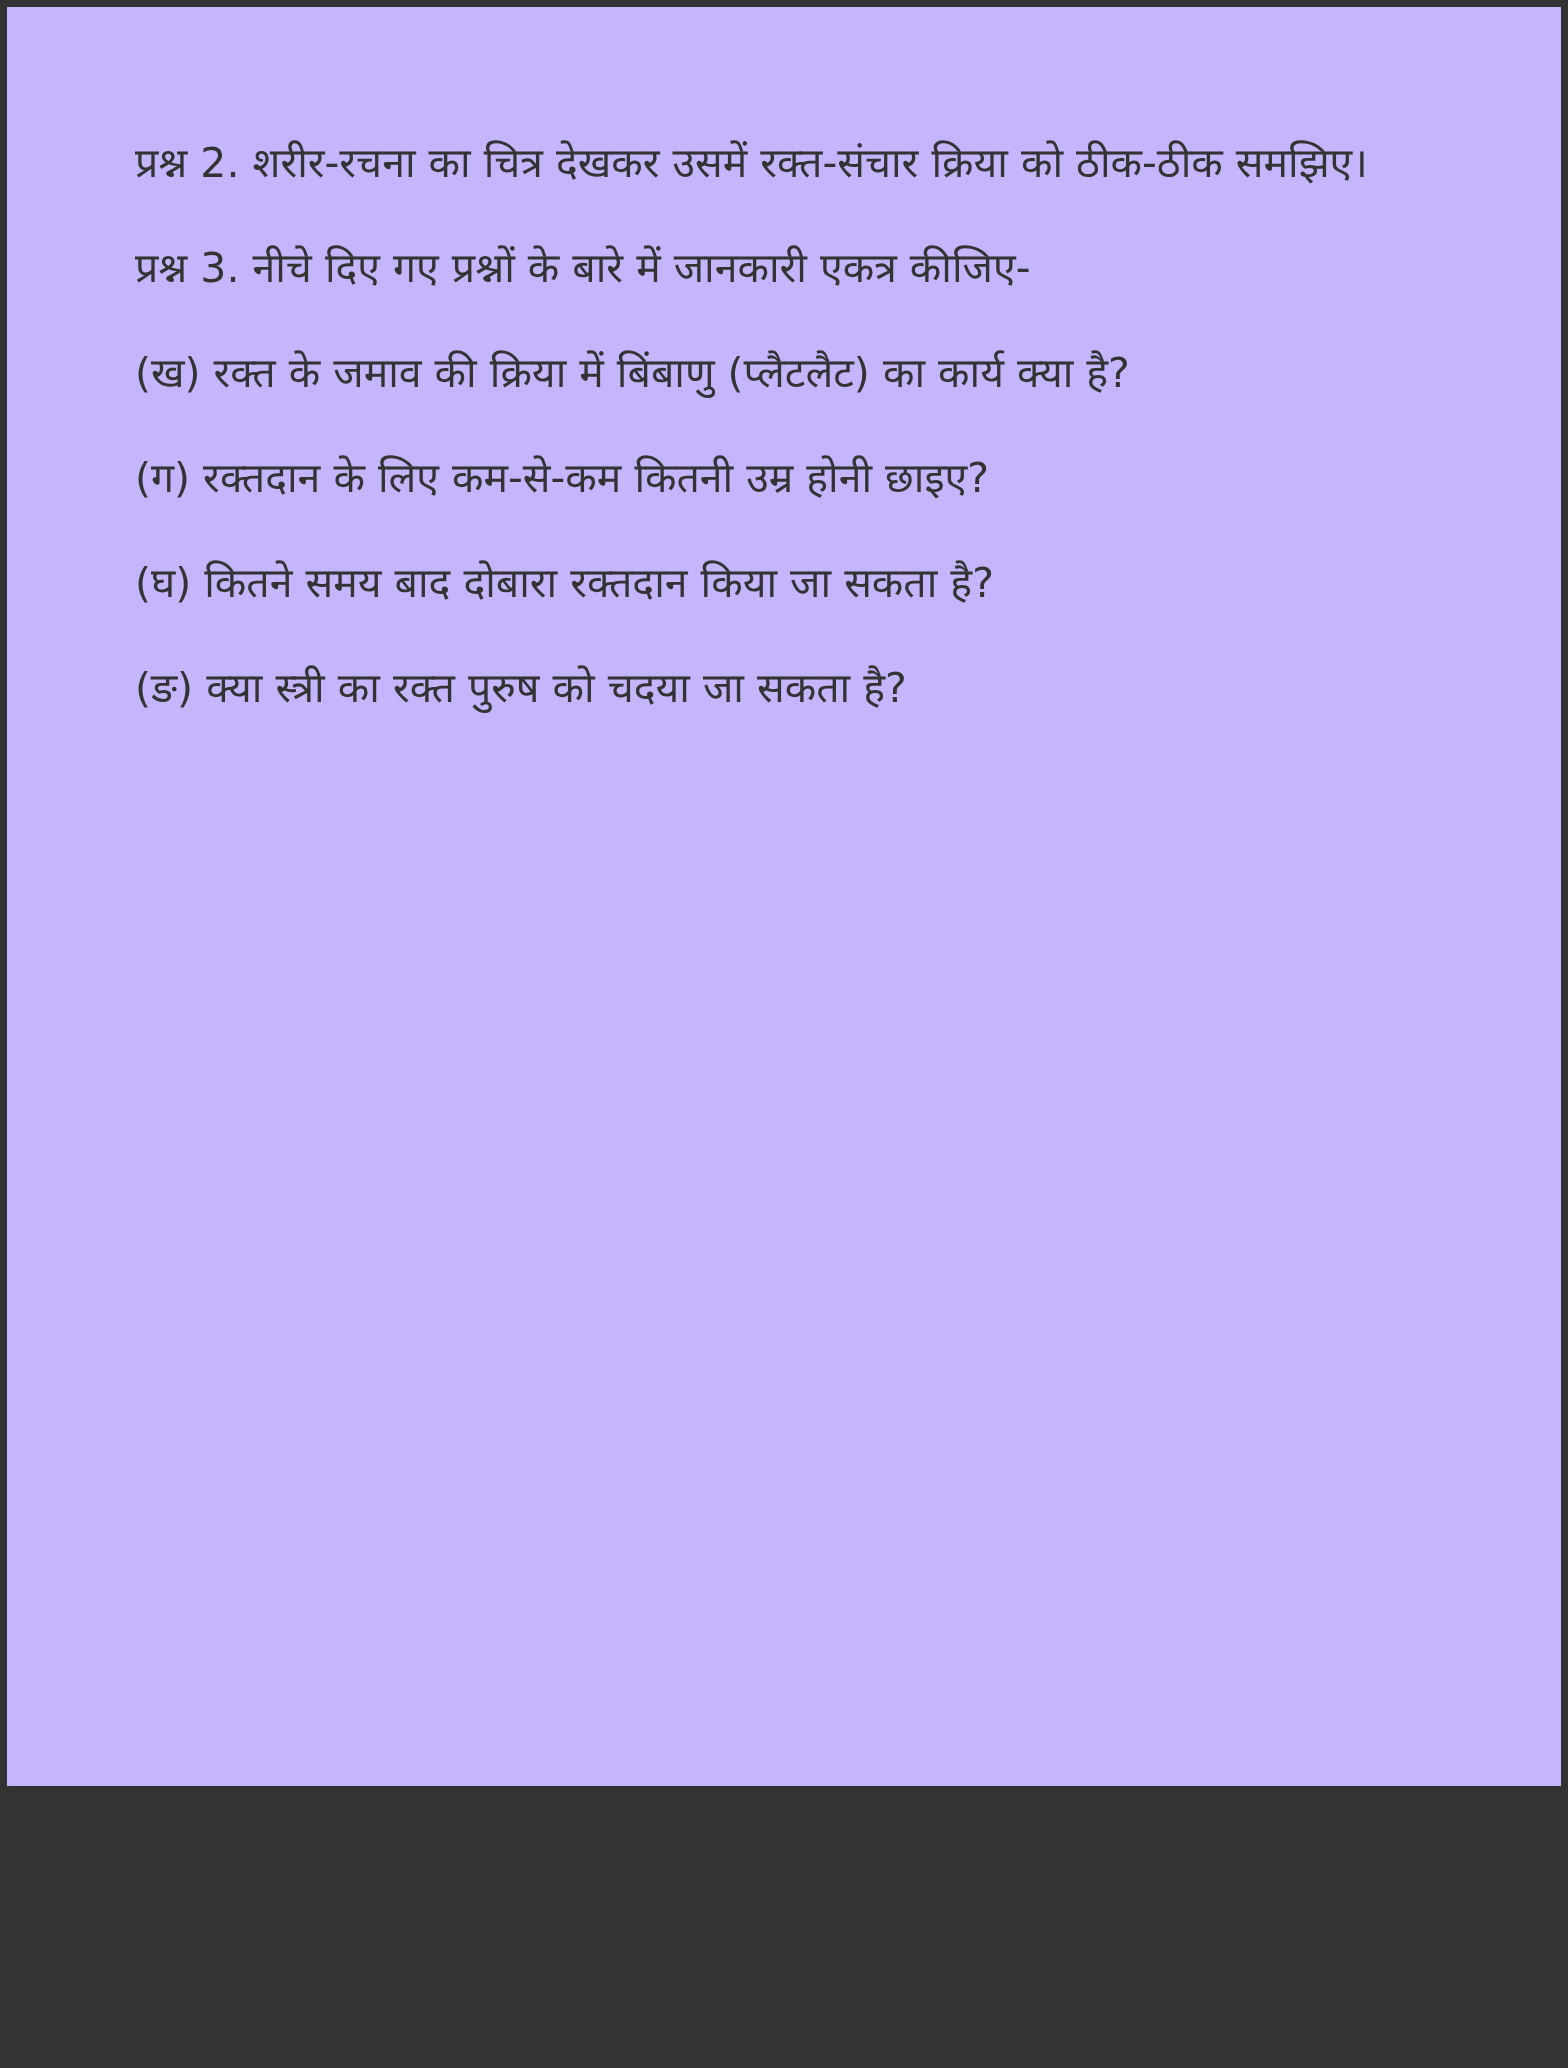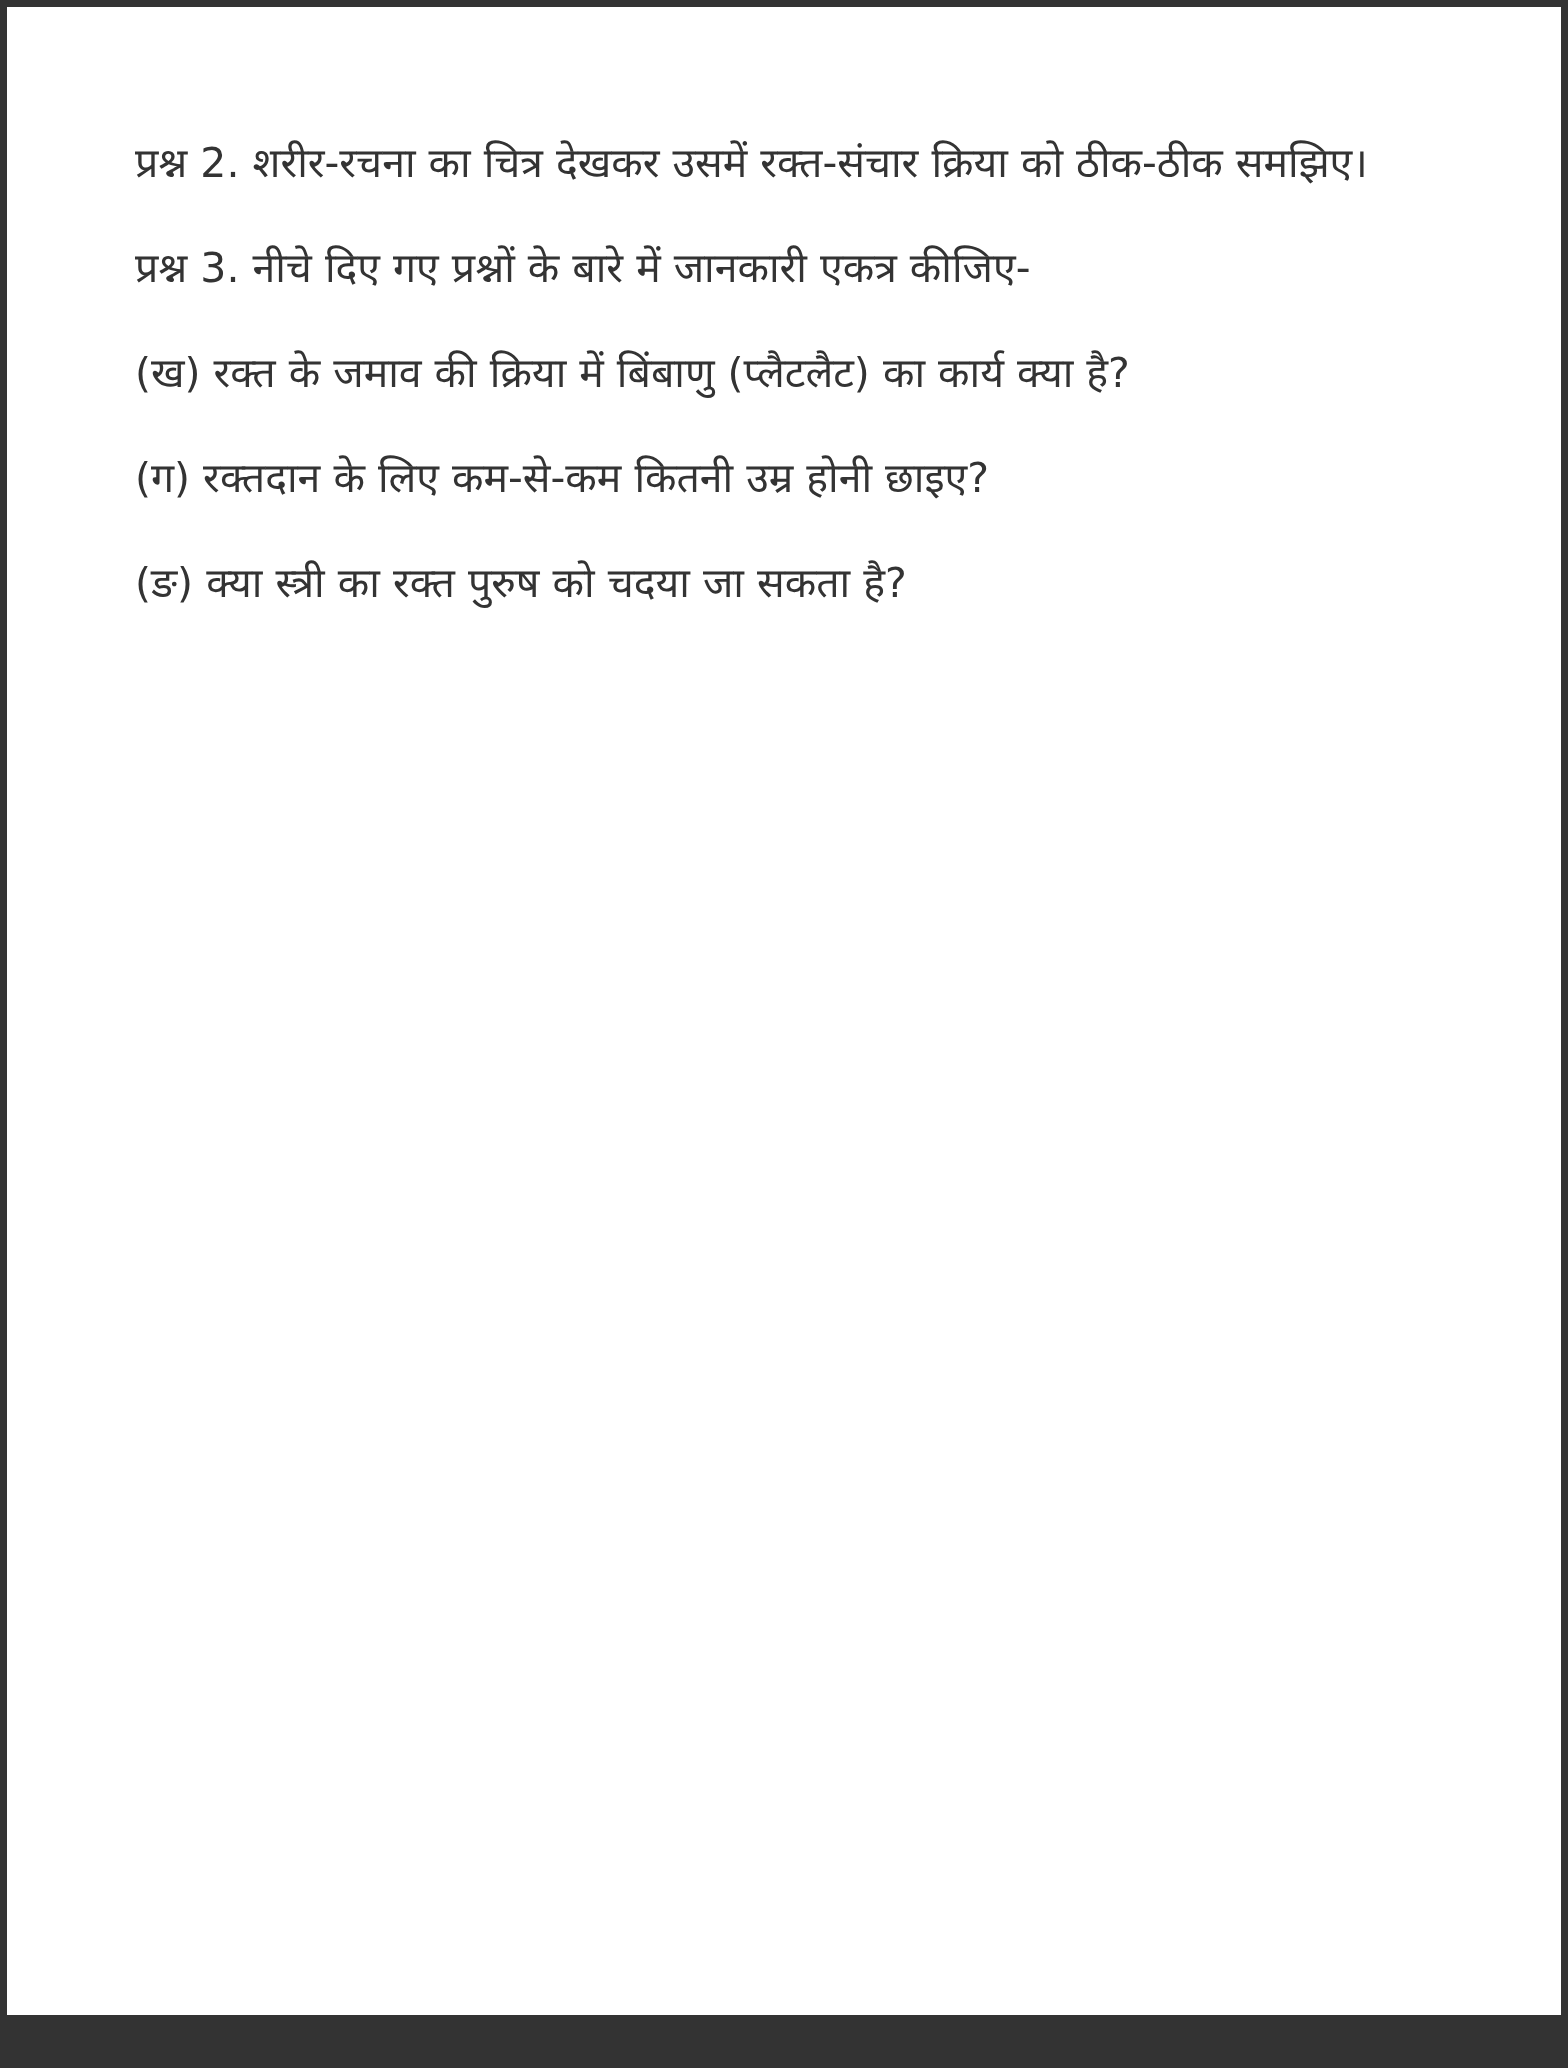--- a/index.html
+++ b/index.html
@@ -11,22 +11,22 @@
       width: 1568px;
       height: 2068px;
       position: relative;
       overflow: hidden;
     }
     .page {
       position: absolute;
       left: 7px;
       top: 7px;
       width: 1554px;
-      height: 2008px;
-      background: #ffffff;
+      height: 1779px;
+      background: #c4b5fd;
       box-sizing: border-box;
     }
     .content {
       position: absolute;
       left: 128px;
       top: 118px;
       width: 1300px;
       font-family: "DejaVu Sans", "Liberation Sans", sans-serif;
       font-size: 41px;
       line-height: 76px;
@@ -42,15 +42,16 @@
   </style>
 </head>
 <body>
 
 <div class="page">
   <div class="content">
     <p class="para">प्रश्न 2. शरीर-रचना का चित्र देखकर उसमें रक्त-संचार क्रिया को ठीक-ठीक समझिए।</p>
     <p class="para">प्रश्न 3. नीचे दिए गए प्रश्नों के बारे में जानकारी एकत्र कीजिए-</p>
     <p class="para sub">(ख) रक्त के जमाव की क्रिया में बिंबाणु (प्लैटलैट) का कार्य क्या है?</p>
     <p class="para sub">(ग) रक्तदान के लिए कम-से-कम कितनी उम्र होनी छाइए?</p>
+    <p class="para sub">(घ) कितने समय बाद दोबारा रक्तदान किया जा सकता है?</p>
     <p class="para sub">(ङ) क्या स्त्री का रक्त पुरुष को चदया जा सकता है?</p>
   </div>
 </div>
 
 </body></html>

